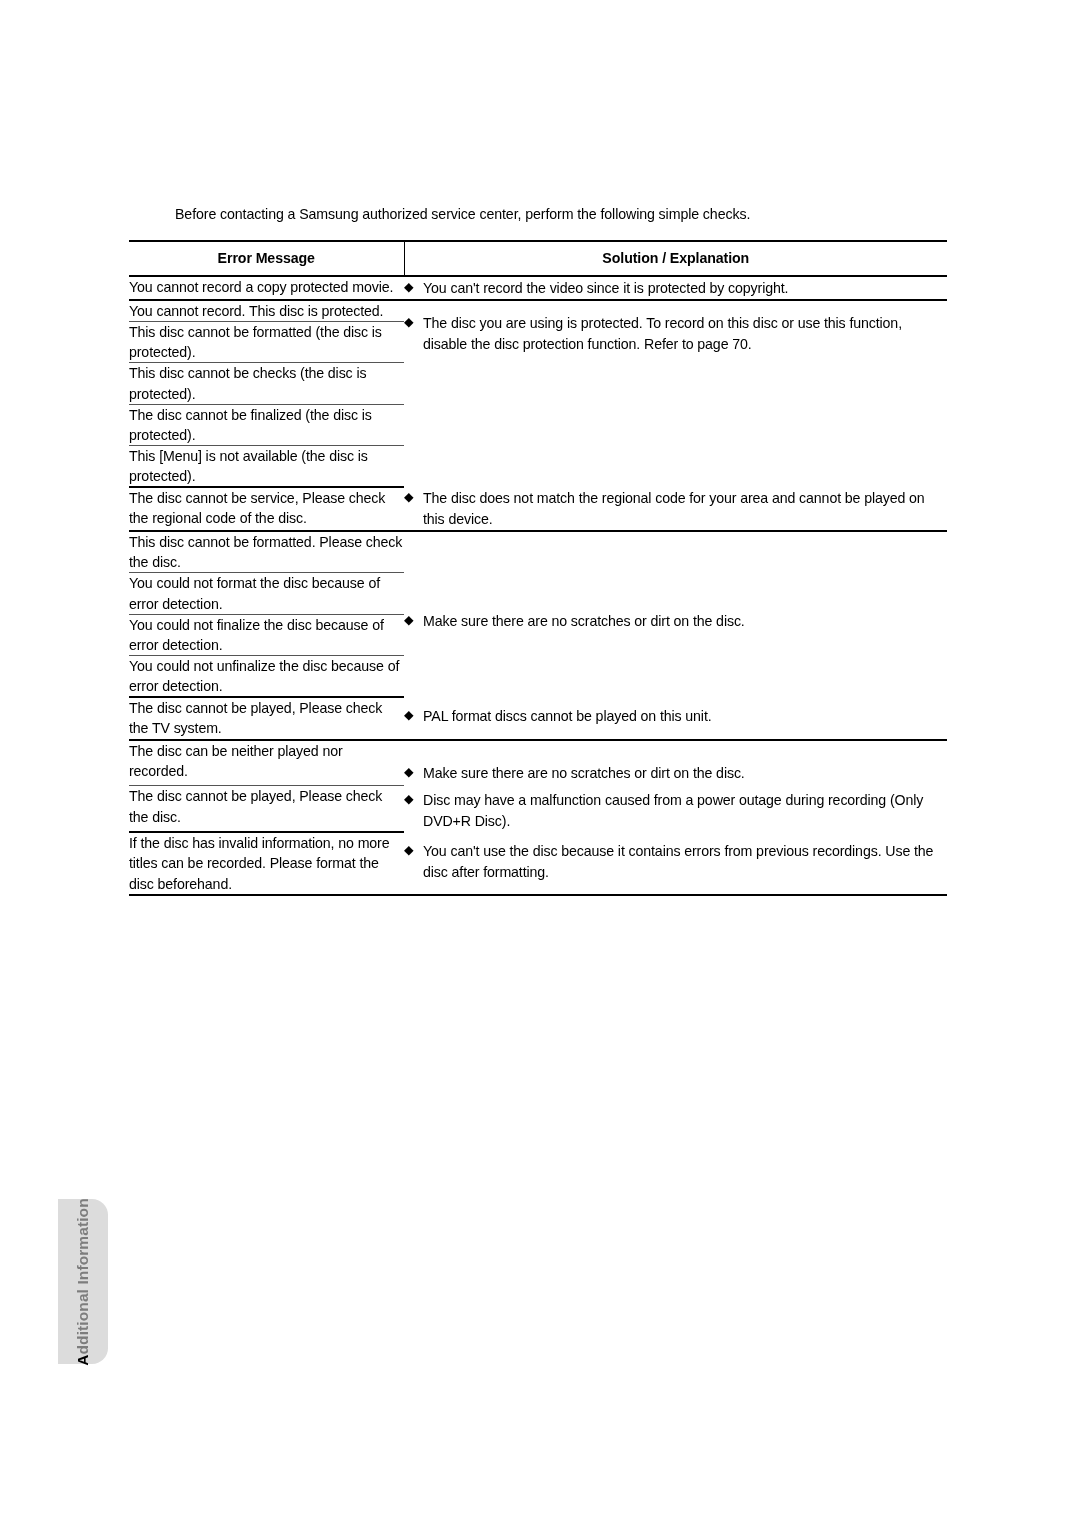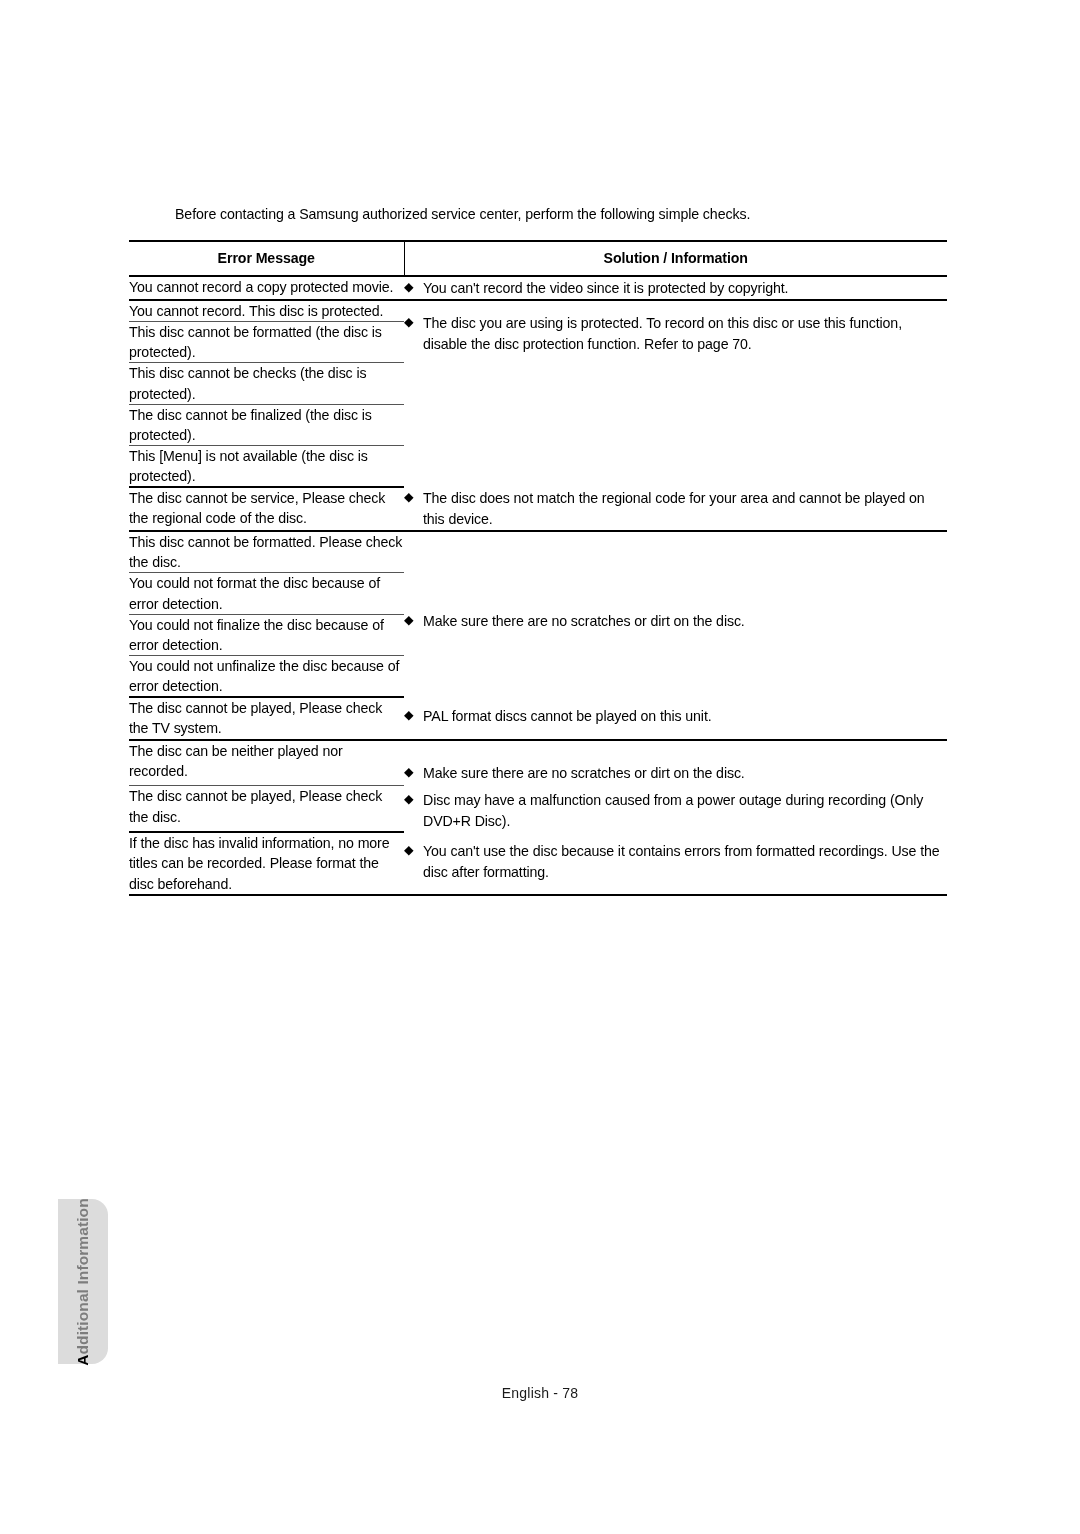--- a/index.html
+++ b/index.html
@@ -186,21 +186,21 @@
   <div class="intro">Before contacting a Samsung authorized service center, perform the following simple checks.</div>
 
   <table class="err-table">
     <colgroup>
         <col class="c1">
         <col class="c2">
       </colgroup>
     <thead>
       <tr class="thead-row">
         <th class="col-left">Error Message</th>
-        <th>Solution / Information</th>
+        <th>Solution / Explanation</th>
       </tr>
     </thead>
     <tbody>
 
       <tr class="sep-group">
         <td class="cell-msg">You cannot record a copy protected movie.</td>
         <td class="cell-sol" rowspan="1">
           <div class="sol-block">
             <p class="bullet-line"><span class="dia">◆</span><span>You can't record the video since it is protected by copyright.</span></p>
           </div>
@@ -274,23 +274,22 @@
         </td>
       </tr>
       <tr class="sep-group">
         <td class="cell-msg">The disc cannot be played, Please check the disc.</td>
       </tr>
 
       <tr class="sep-last">
         <td class="cell-msg">If the disc has invalid information, no more titles can be recorded. Please format the disc beforehand.</td>
         <td class="cell-sol">
           <div class="sol-block" style="padding-top:9px;">
-            <p class="bullet-line"><span class="dia">◆</span><span>You can't use the disc because it contains errors from formatted recordings. Use the disc after formatting.</span></p>
+            <p class="bullet-line"><span class="dia">◆</span><span>You can't use the disc because it contains errors from previous recordings. Use the disc after formatting.</span></p>
           </div>
         </td>
       </tr>
 
     </tbody>
   </table>
 
-  <div class="footer">English - 78</div>
 
 </div>
 
 </body></html>

